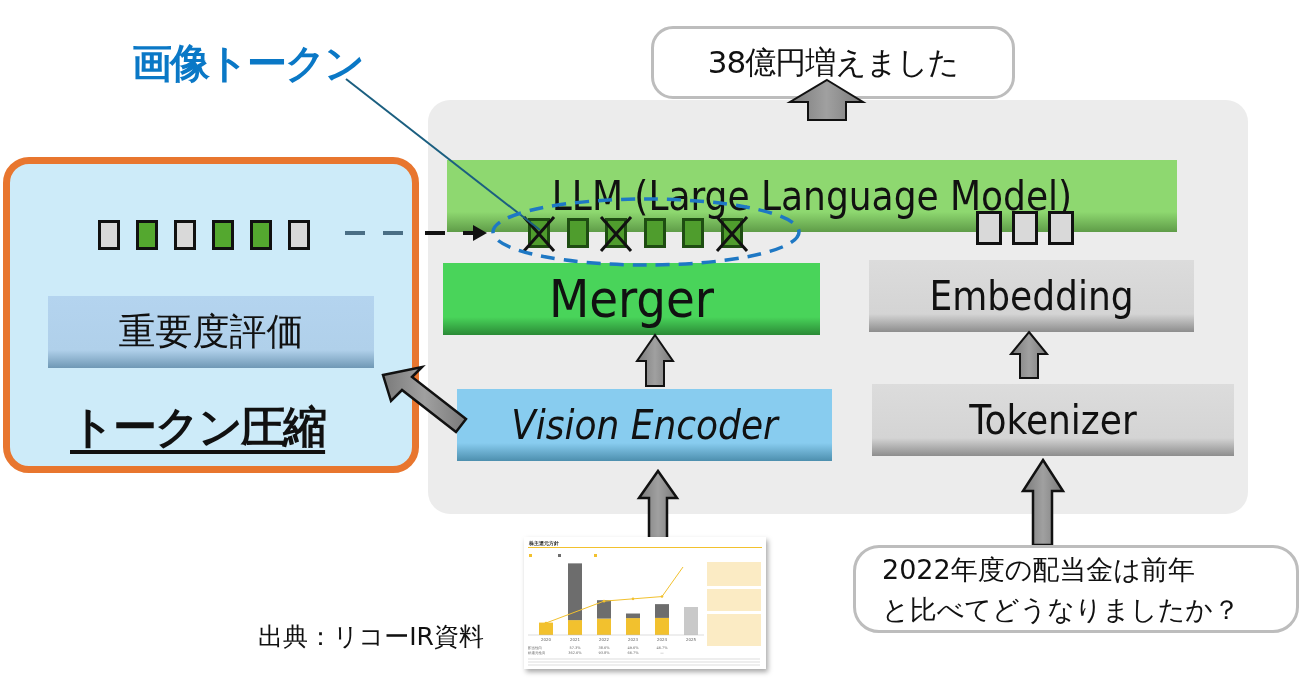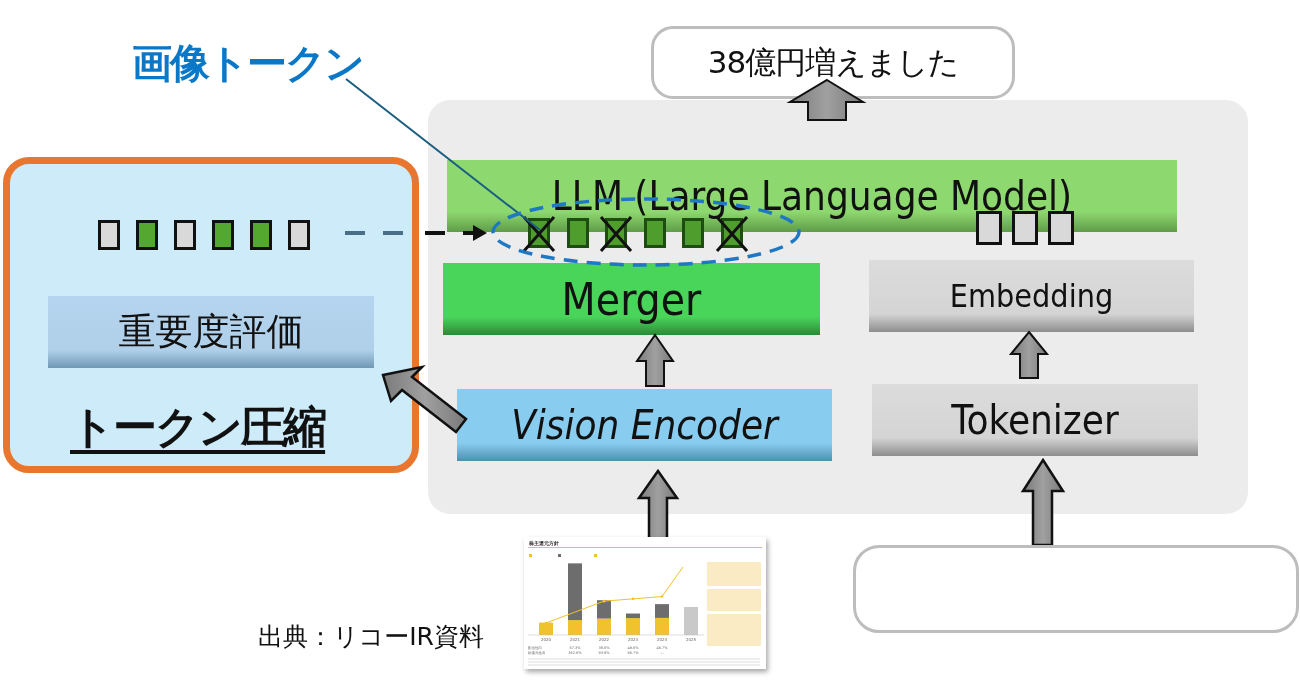--- a/index.html
+++ b/index.html
@@ -18,28 +18,28 @@
                    font-size: 31px; letter-spacing: -1px; margin-top: 24px; }
 
   
   .block { display: flex; align-items: center; justify-content: center;
            font-family: "DejaVu Sans Condensed", "DejaVu Sans", sans-serif; }
   #llm-block { left: 447px; top: 132px; width: 730px; height: 72px;
                background: linear-gradient(to bottom, #8ed870 0%, #8ed870 72%, #5f9c48 100%);
                font-size: 40px; margin-top: 28px; }
   #merger-block { left: 443px; top: 263px; width: 377px; height: 72px;
                   background: linear-gradient(to bottom, #49d45a 0%, #49d45a 75%, #2a8a36 100%);
-                  font-size: 44px; }
+                  font-size: 52px; }
   #vision-block { left: 457px; top: 389px; width: 375px; height: 72px;
                   background: linear-gradient(to bottom, #88ccef 0%, #88ccef 75%, #4d8fae 100%);
                   font-size: 40px; font-style: italic; }
   #embedding-block { left: 869px; top: 260px; width: 325px; height: 72px;
                      background: linear-gradient(to bottom, #dcdcdc 0%, #d4d4d4 75%, #8d8d8d 100%);
-                     font-size: 32px; }
-  #tokenizer-block { left: 872px; top: 384px; width: 326px; height: 72px;
+                     font-size: 40px; }
+  #tokenizer-block { left: 872px; top: 384px; width: 362px; height: 72px;
                      background: linear-gradient(to bottom, #dcdcdc 0%, #d4d4d4 75%, #8d8d8d 100%);
                      font-size: 40px; }
 
   
   #compress-panel { left: 3px; top: 157px; width: 416px; height: 316px;
                     background: #cdebf9; border: 7px solid #e8762f; border-radius: 26px; }
   #importance-block { left: 48px; top: 296px; width: 326px; height: 72px;
                       background: linear-gradient(to bottom, #b4d4ef 0%, #b0d0ea 75%, #6f98b5 100%);
                       font-size: 37px; display: flex; align-items: center; justify-content: center; }
   #compress-title { left: 70px; top: 398px; font-size: 44px; font-weight: bold;
@@ -157,20 +157,22 @@
   </g>
 
   <g>
     <polygon points="383,375 422,367 412,377 466,419 456,432 402,390 391,401" fill="url(#arrowGrad)" stroke="#111" stroke-width="2.5"></polygon>
   </g>
 </svg>
 
 <div id="source-label" class="abs">出典：リコーIR資料</div>
 
 <div id="question-bubble" class="abs">
+  <div>2022年度の配当金は前年</div>
+  <div>と比べてどうなりましたか？</div>
 </div>
 
 <div id="chart-thumb" class="abs">
   <div class="tiny" style="left:5px;top:3px;font-weight:bold;color:#333;font-size:5px;">株主還元方針</div>
   <div style="position:absolute;left:4px;top:10px;width:234px;height:1px;background:#f2c12e;"></div>
   <svg id="thumb-chart" width="242" height="132" style="position:absolute;left:0;top:0">
       <rect x="5" y="17" width="3" height="3" fill="#f2c12e"></rect>
       <rect x="34" y="17" width="3" height="3" fill="#6d6d6d"></rect>
       <rect x="70" y="17" width="3" height="3" fill="#f2c12e"></rect>
       <rect x="15" y="85.5936" width="14" height="12.4064" fill="#f2c12e"></rect>

